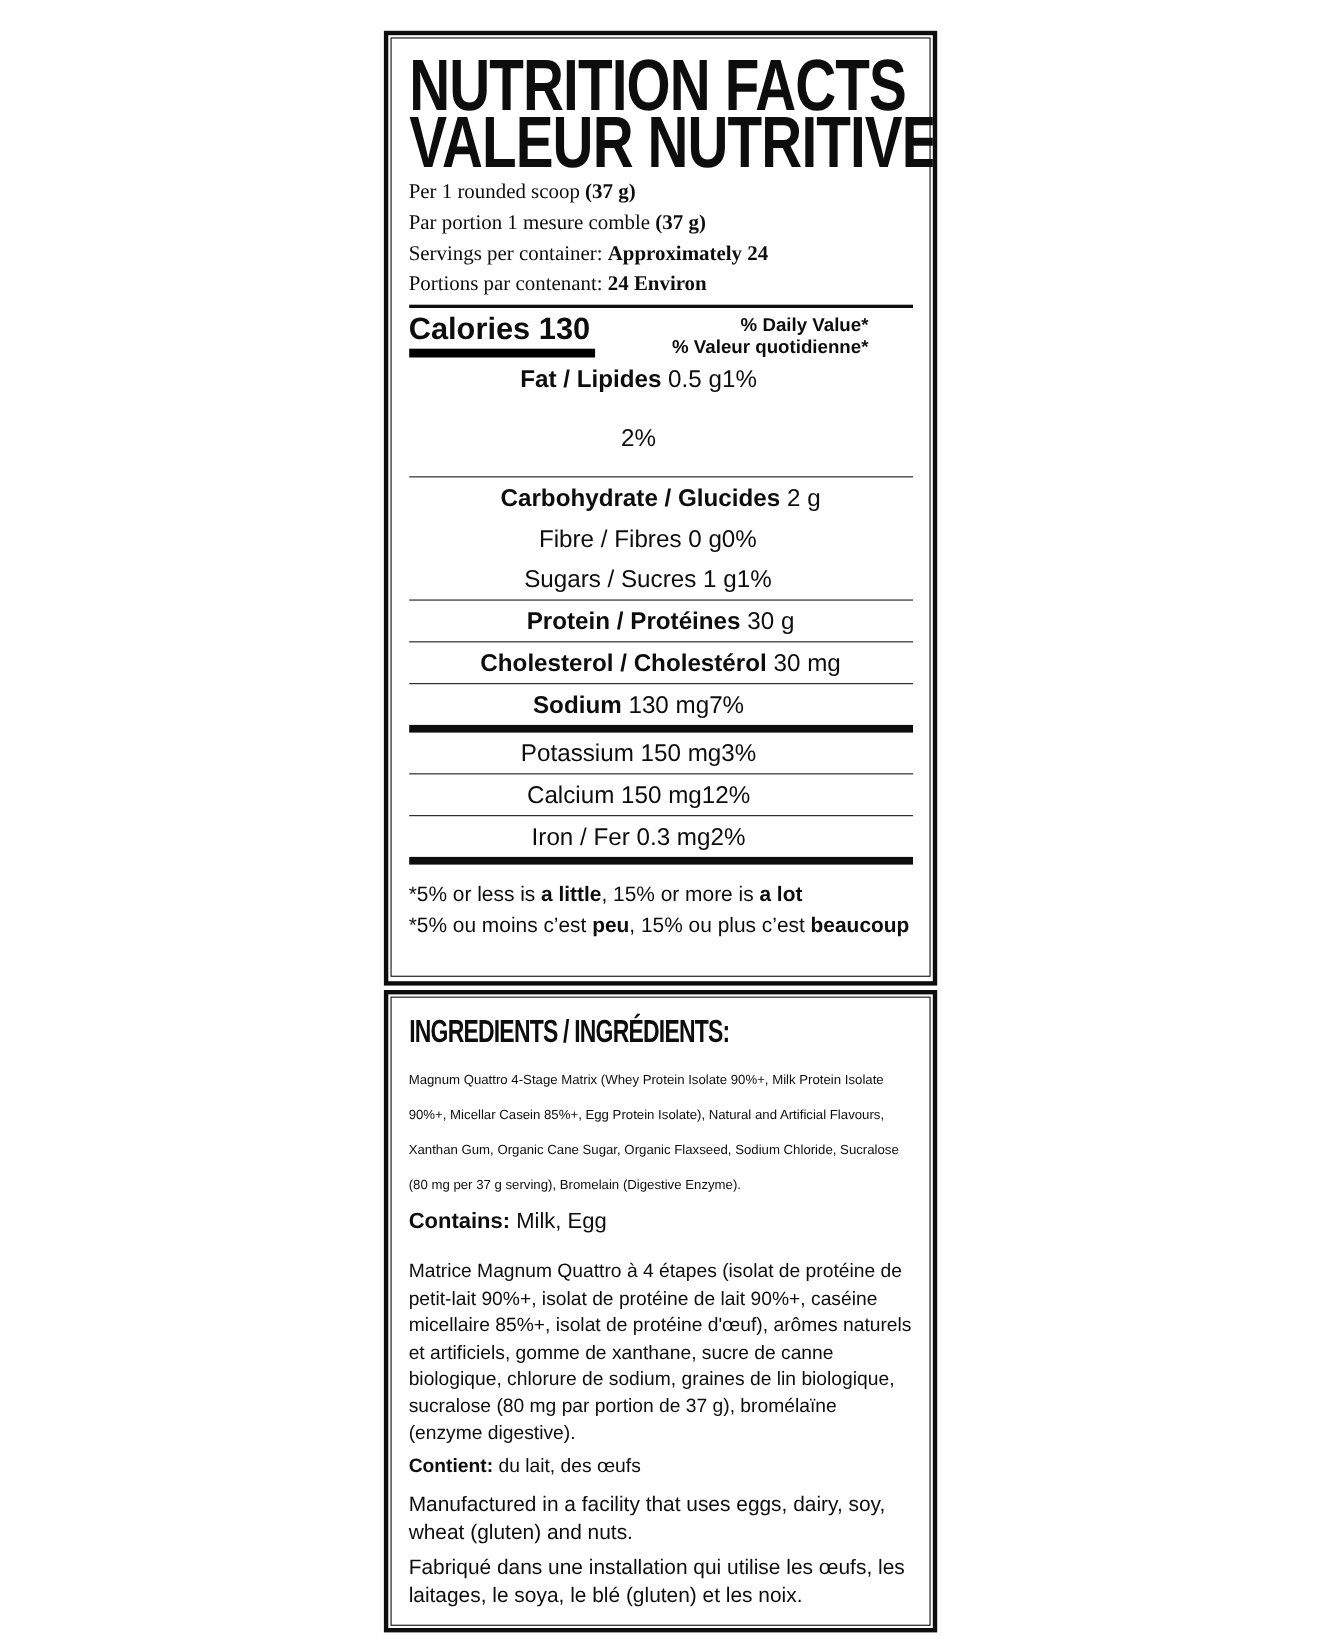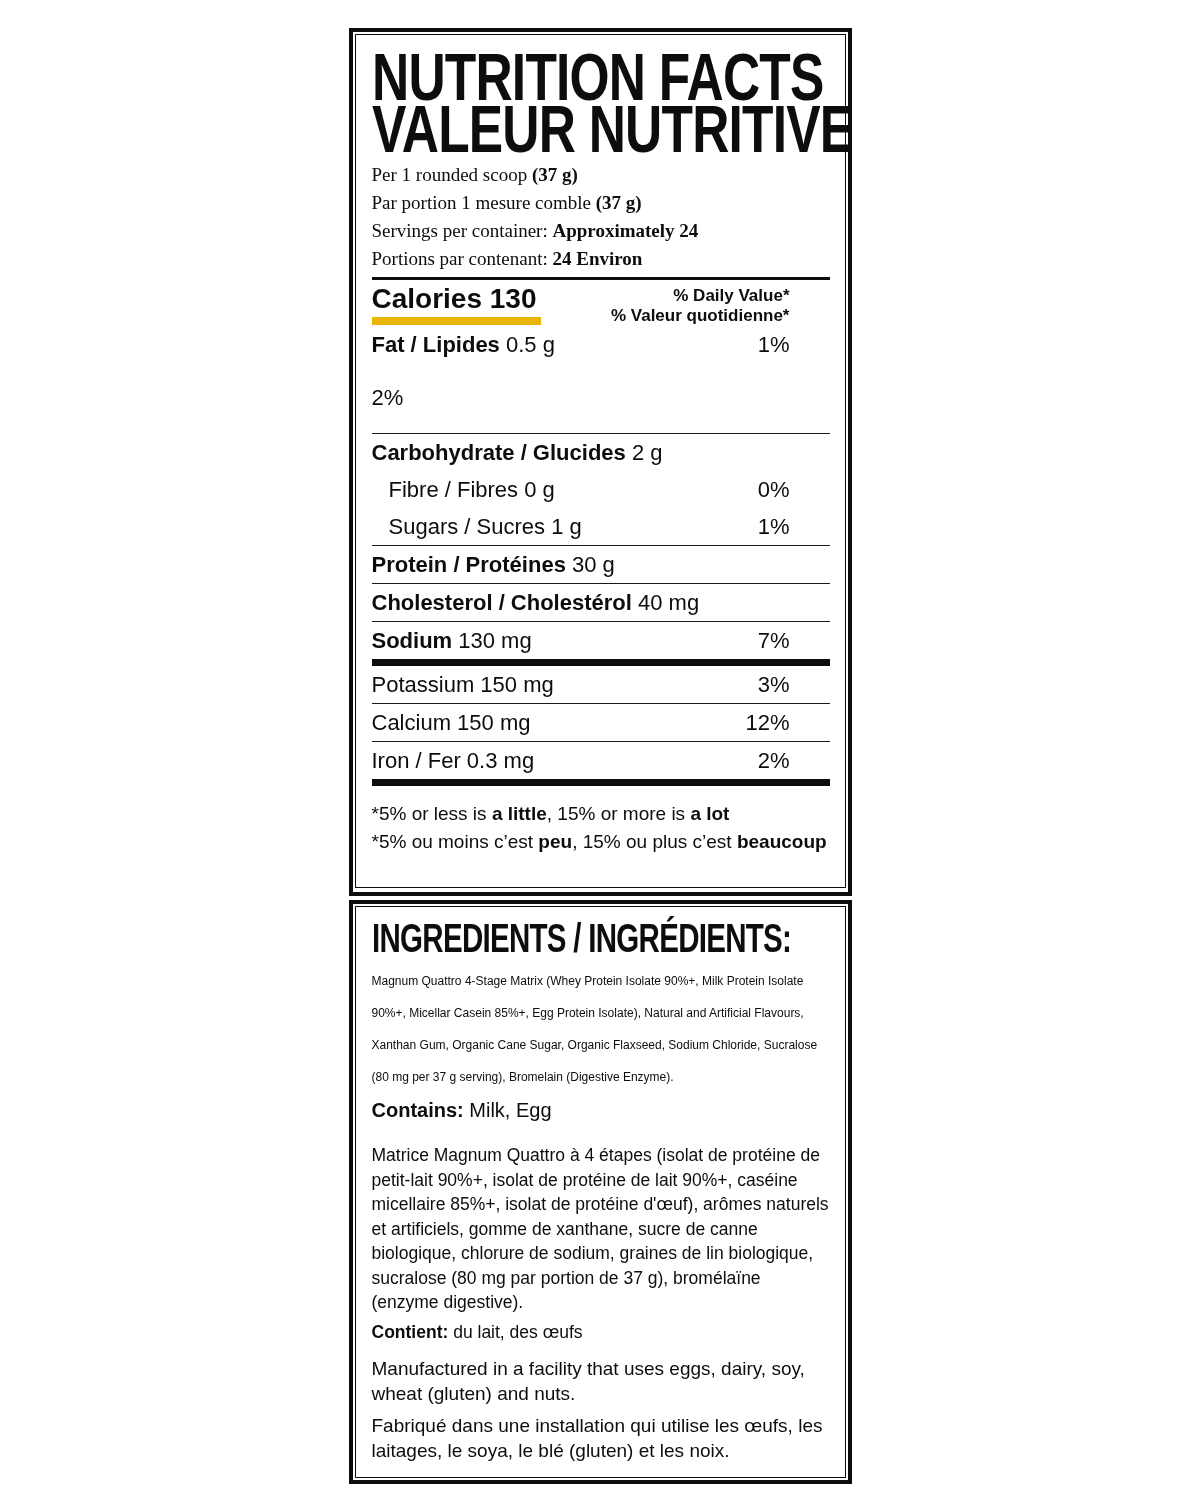--- a/index.html
+++ b/index.html
@@ -32,33 +32,33 @@
   .nf-title { padding-top: 6px; }
   .nf-title .t-line { height: 52px; line-height: 52px; font-size: 66px; }
 
   .serving { margin-top: 6px; font-size: 19px; line-height: 28px; font-family: Liberation Serif, serif; }
 
   .sep-top { border-top: 3px solid #0d0d0d; margin-top: 4px; }
   .sep { border-top: 1.5px solid #1a1a1a; }
   .bar { height: 7px; background: #0d0d0d; }
 
   .cal-row { display: flex; justify-content: space-between; align-items: flex-start; padding-top: 4px; height: 46px; }
-  .calories { font-size: 28px; font-weight: bold; line-height: 30px; border-bottom: 8px solid #eab308; padding: 0 4px 3px 0; }
+  .calories { font-size: 28px; font-weight: bold; line-height: 30px; border-bottom: 8px solid #000000; padding: 0 4px 3px 0; }
   .dv-header { text-align: right; font-size: 17px; font-weight: bold; line-height: 20px; padding: 2px 40px 0 0; }
 
-  .row { display: flex; justify-content: space-between; align-items: center; min-height: 37px; font-size: 22px; }
+  .row { display: flex; justify-content: center; align-items: center; min-height: 37px; font-size: 22px; }
   .row .nm { line-height: 26px; }
   .row .dv { padding-right: 40px; white-space: nowrap; }
   .row.group { min-height: 70px; }
   .row.group .nm div { line-height: 34px; }
   .indent { padding-left: 17px; }
 
   .footnote { margin-top: 14px; font-size: 19px; line-height: 28px; }
 
-  .ing-heading { height: 38px; line-height: 38px; font-size: 41px; }
+  .ing-heading { height: 38px; line-height: 38px; font-size: 29px; }
   .ing-heading .cond { transform: scaleX(0.72); }
   .p-en { margin-top: 8px; font-size: 12px; line-height: 32px; }
   .contains { margin-top: 4px; font-size: 20px; line-height: 26px; }
   .p-fr { margin-top: 20px; font-size: 17.5px; line-height: 24.5px; }
   .contient { margin-top: 5px; font-size: 17.5px; line-height: 24.5px; }
   .fac-en { margin-top: 12px; font-size: 19px; line-height: 25px; }
   .fac-fr { margin-top: 7px; font-size: 19px; line-height: 25px; }
   b { font-weight: bold; }
 </style>
 </head>
@@ -118,21 +118,21 @@
 
       <div class="sep"></div>
 
       <div class="row">
         <div class="nm"><b>Protein / Protéines</b><span> 30 g</span></div>
       </div>
 
       <div class="sep"></div>
 
       <div class="row">
-        <div class="nm"><b>Cholesterol / Cholestérol</b><span> 40 mg</span></div>
+        <div class="nm"><b>Cholesterol / Cholestérol</b><span> 30 mg</span></div>
       </div>
 
       <div class="sep"></div>
 
       <div class="row">
         <div class="nm"><b>Sodium</b><span> 130 mg</span></div>
         <div class="dv">7%</div>
       </div>
 
       <div class="bar"></div>

